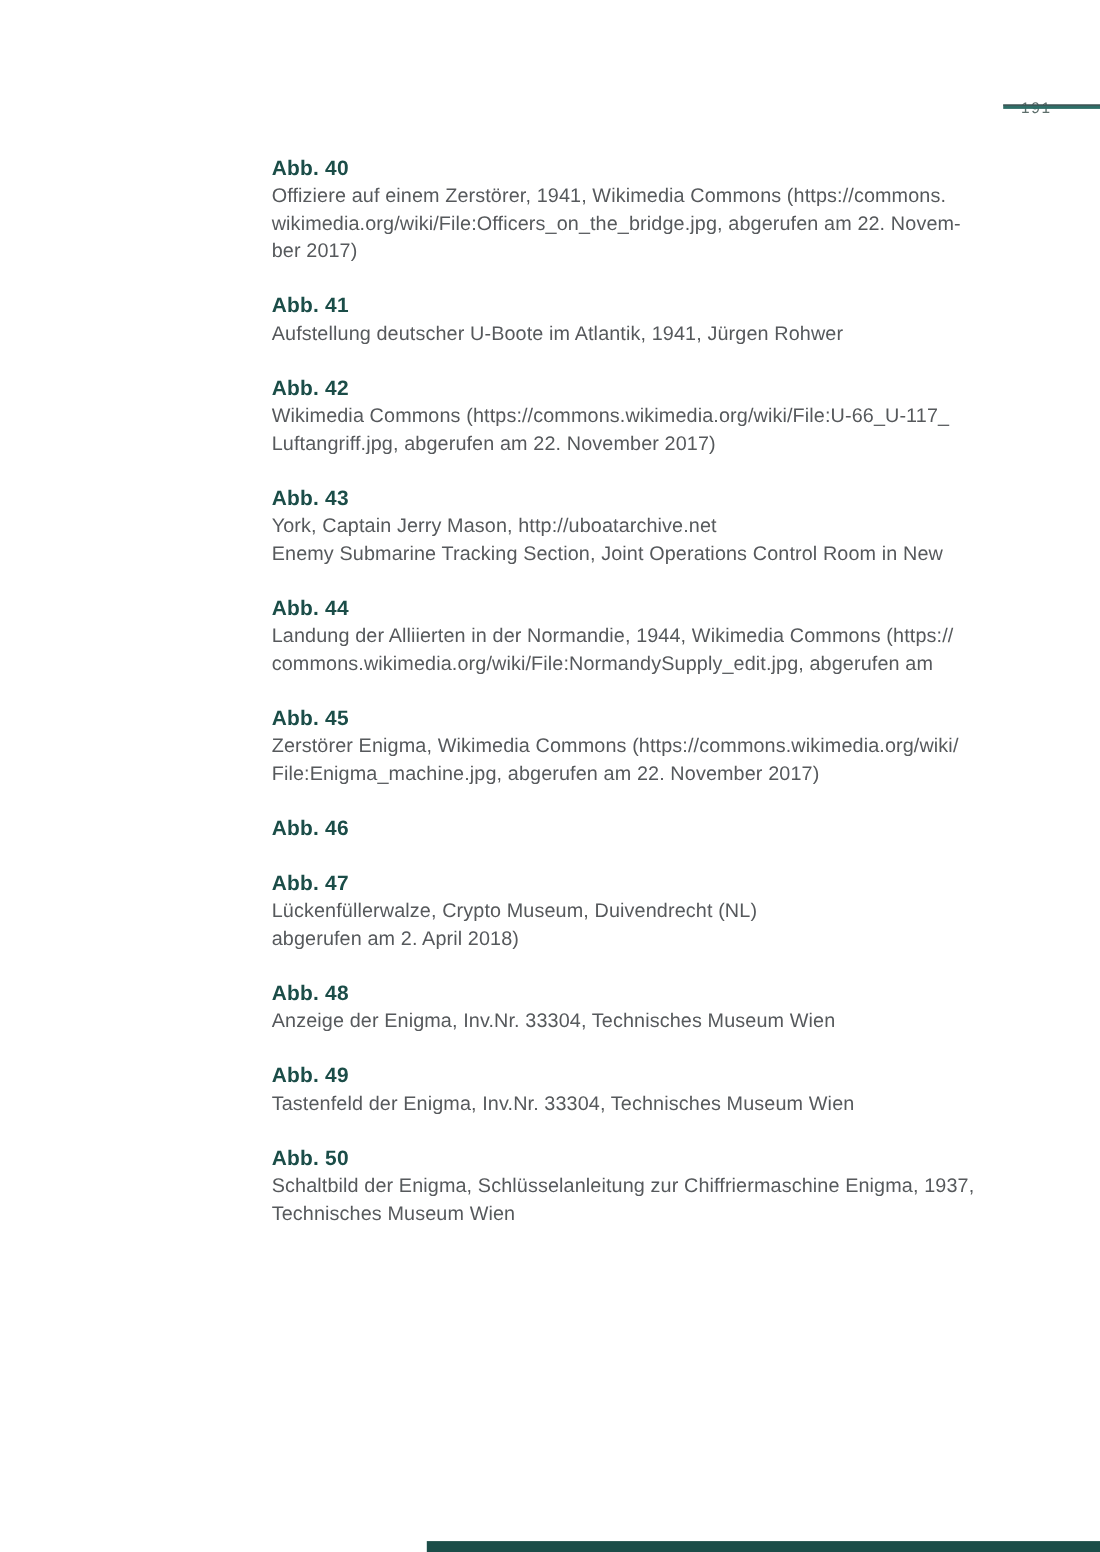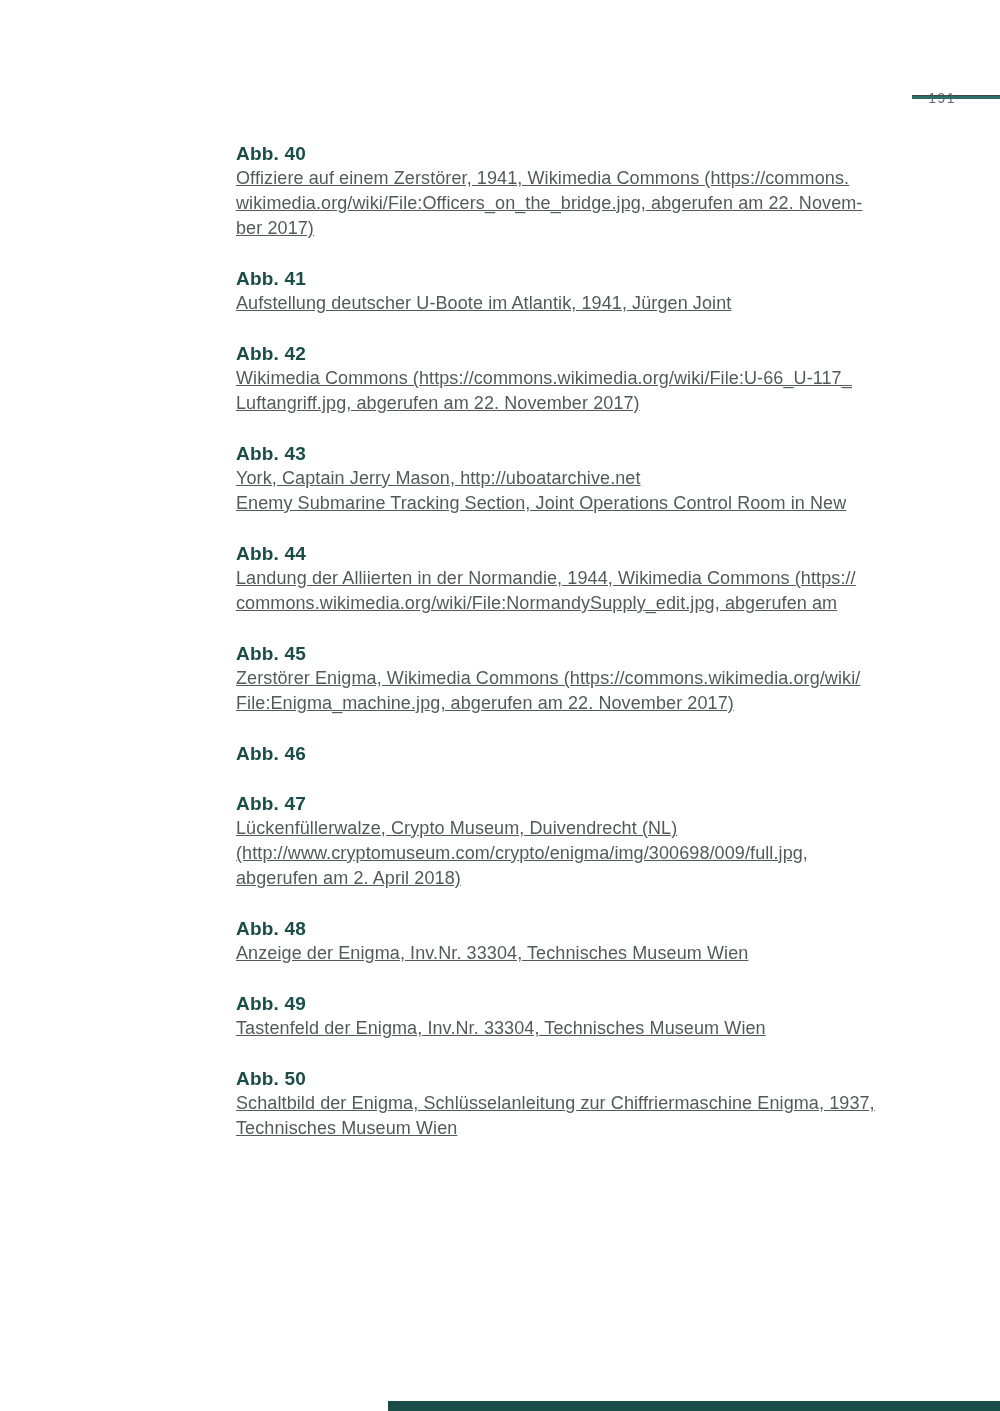--- a/index.html
+++ b/index.html
@@ -33,42 +33,41 @@
     top: 95px;
     right: 0;
     width: 88px;
     height: 4px;
     background: var(--rule);
     border-top: 1px solid #46494c;
     box-sizing: border-box;
   }
   .content {
     position: absolute;
-    left: 236px;
+    left: 247px;
     top: 141px;
     width: 700px;
   }
   .entry {
     margin: 0 0 25px 0;
   }
   .entry-label {
     margin: 0;
     font-size: 19px;
     font-weight: bold;
     line-height: 25px;
     color: var(--accent);
     letter-spacing: 0.2px;
   }
   .entry-lines .line {
     font-size: 18px;
     line-height: 25px;
     color: var(--body-text);
     letter-spacing: 0.1px;
     white-space: nowrap;
-    text-decoration: underline;
   }
   .footer-bar {
     position: absolute;
     bottom: 0;
     right: 0;
     width: 612px;
     height: 10px;
     background: var(--accent);
   }
 </style>
@@ -84,21 +83,21 @@
     <div class="entry-lines">
           <div class="line">Offiziere auf einem Zerstörer, 1941, Wikimedia Commons (https://commons.</div>
           <div class="line">wikimedia.org/wiki/File:Officers_on_the_bridge.jpg, abgerufen am 22. Novem-</div>
           <div class="line">ber 2017)</div>
         </div>
   </section>
 
   <section class="entry">
     <h3 class="entry-label">Abb. 41</h3>
     <div class="entry-lines">
-          <div class="line">Aufstellung deutscher U-Boote im Atlantik, 1941, Jürgen Joint</div>
+          <div class="line">Aufstellung deutscher U-Boote im Atlantik, 1941, Jürgen Rohwer</div>
         </div>
   </section>
 
   <section class="entry">
     <h3 class="entry-label">Abb. 42</h3>
     <div class="entry-lines">
           <div class="line">Wikimedia Commons (https://commons.wikimedia.org/wiki/File:U-66_U-117_</div>
           <div class="line">Luftangriff.jpg, abgerufen am 22. November 2017)</div>
         </div>
   </section>
@@ -128,21 +127,20 @@
   </section>
 
   <section class="entry">
     <h3 class="entry-label">Abb. 46</h3>
   </section>
 
   <section class="entry">
     <h3 class="entry-label">Abb. 47</h3>
     <div class="entry-lines">
           <div class="line">Lückenfüllerwalze, Crypto Museum, Duivendrecht (NL)</div>
-          <div class="line">(http://www.cryptomuseum.com/crypto/enigma/img/300698/009/full.jpg,</div>
           <div class="line">abgerufen am 2. April 2018)</div>
         </div>
   </section>
 
   <section class="entry">
     <h3 class="entry-label">Abb. 48</h3>
     <div class="entry-lines">
           <div class="line">Anzeige der Enigma, Inv.Nr. 33304, Technisches Museum Wien</div>
         </div>
   </section>

